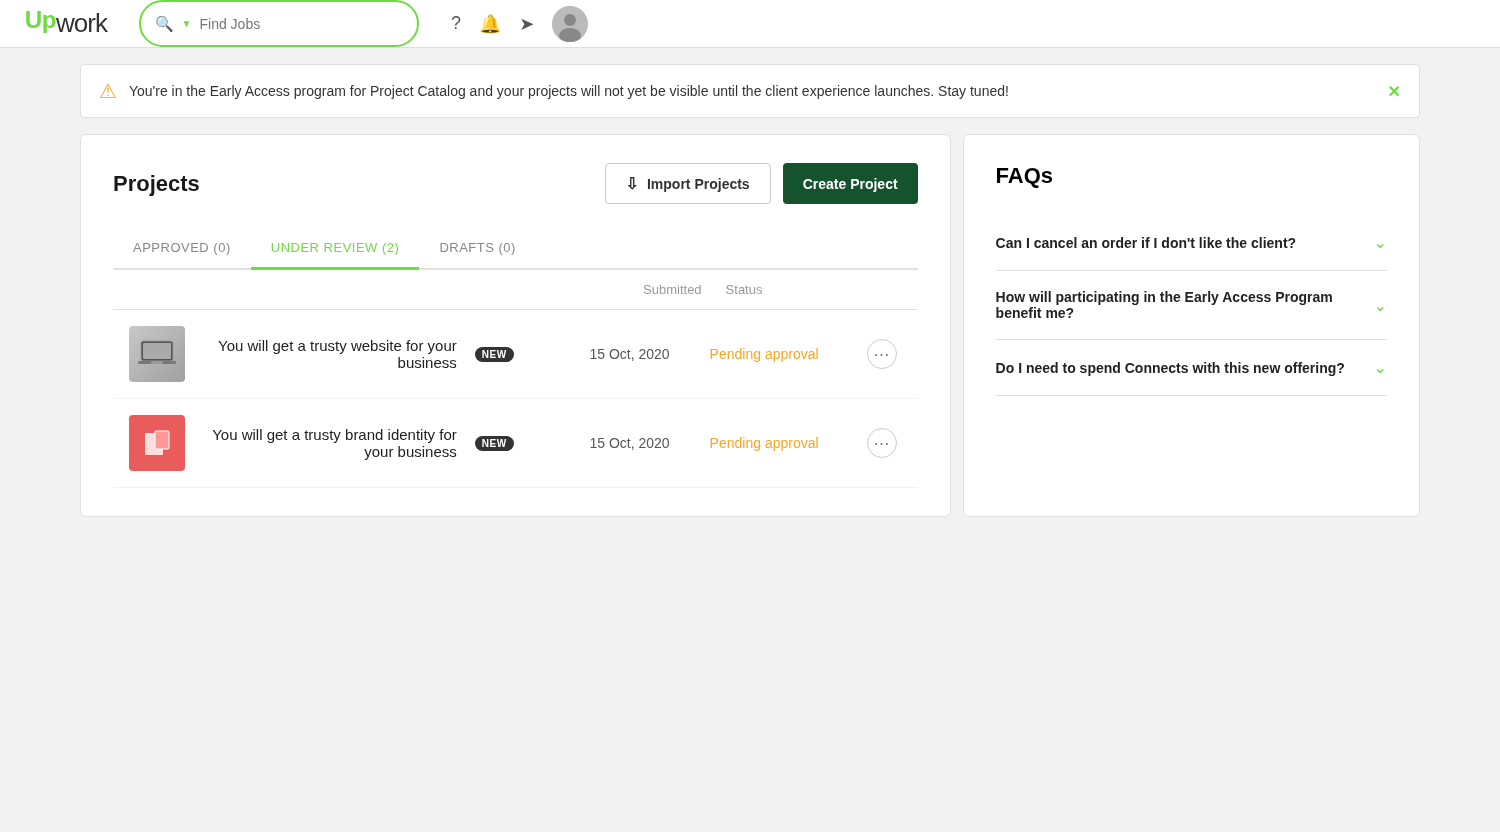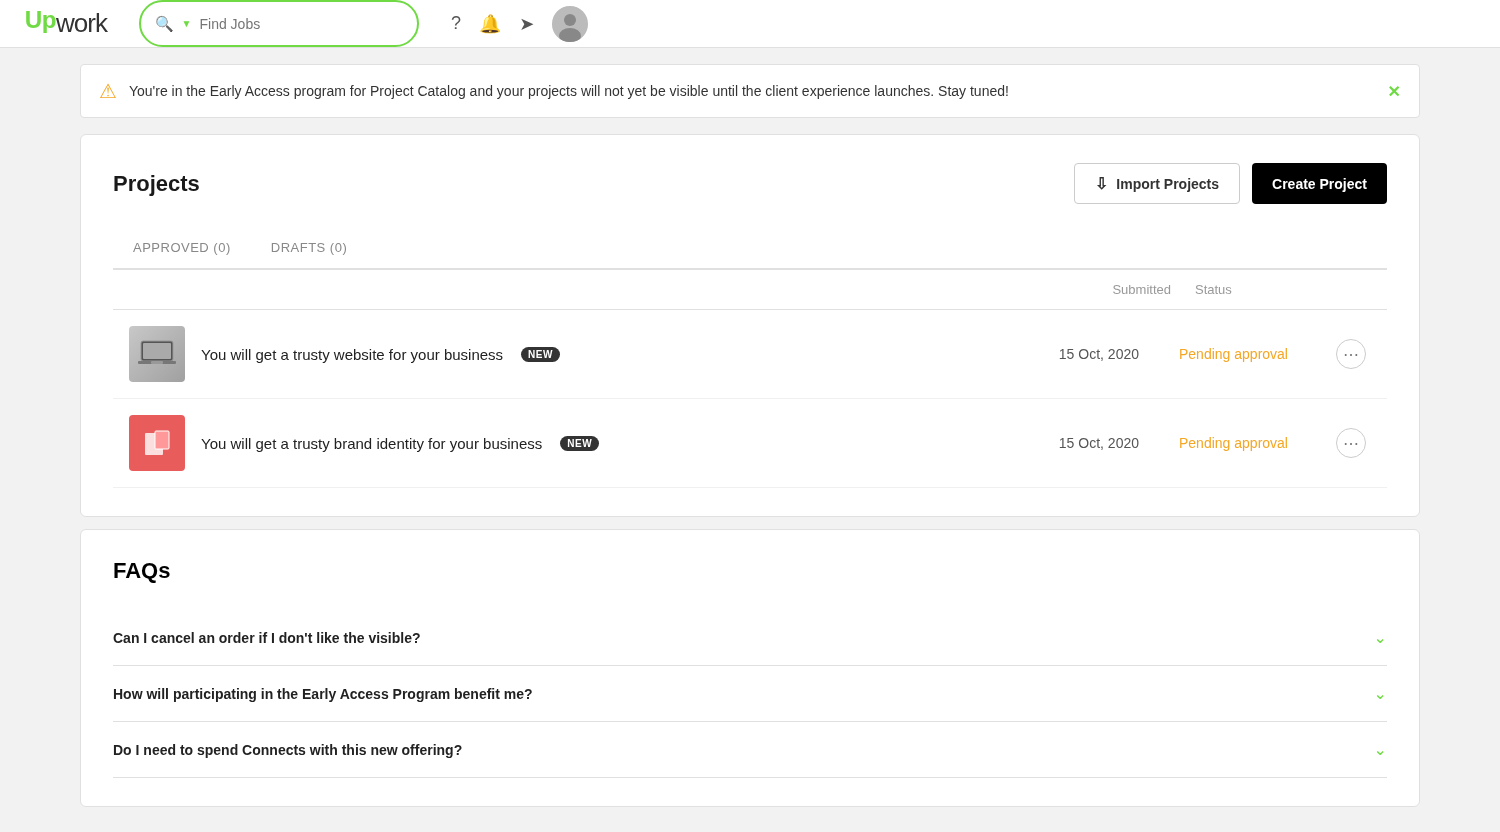--- a/index.html
+++ b/index.html
@@ -111,21 +111,21 @@
       cursor: pointer;
       color: #6fda44;
       font-size: 16px;
       font-weight: bold;
     }
 
     
     .main-content {
       margin: 0 80px;
       display: flex;
-      flex-direction: column;
+      flex-direction: row;
       gap: 12px;
     }
 
     
     .card {
       background: #fff;
       border-radius: 6px;
       border: 1px solid #e0e0e0;
       padding: 28px 32px;
     }
@@ -154,21 +154,21 @@
       cursor: pointer;
       font-size: 14px;
       font-weight: 600;
       color: #333;
       display: flex;
       align-items: center;
       gap: 8px;
     }
     .btn-create {
       border: none;
-      background: #000000;
+      background: #14532d;
       color: #fff;
       border-radius: 4px;
       padding: 10px 20px;
       cursor: pointer;
       font-size: 14px;
       font-weight: 600;
     }
 
     
     .tabs {
@@ -368,20 +368,21 @@
         <button class="btn-import">
           <span style="font-size:16px;">⇩</span>
           <span>Import Projects</span>
         </button>
         <button class="btn-create">Create Project</button>
       </div>
     </div>
 
     <div class="tabs">
       <div class="tab">APPROVED (0)</div>
+      <div class="tab active">UNDER REVIEW (2)</div>
       <div class="tab">DRAFTS (0)</div>
     </div>
 
     <div class="table-header">
       <div class="table-header-spacer"></div>
       <div class="table-header-submitted">Submitted</div>
       <div class="table-header-status">Status</div>
       <div class="table-header-actions"></div>
     </div>
 
@@ -421,21 +422,21 @@
       <div class="project-actions">
         <button class="more-btn">⋯</button>
       </div>
     </div>
   </div>
 
   <div class="card">
     <h2 class="faqs-title">FAQs</h2>
 
     <div class="faq-item">
-      <span class="faq-question">Can I cancel an order if I don't like the visible?</span>
+      <span class="faq-question">Can I cancel an order if I don't like the client?</span>
       <span class="faq-chevron">⌄</span>
     </div>
     <div class="faq-item">
       <span class="faq-question">How will participating in the Early Access Program benefit me?</span>
       <span class="faq-chevron">⌄</span>
     </div>
     <div class="faq-item">
       <span class="faq-question">Do I need to spend Connects with this new offering?</span>
       <span class="faq-chevron">⌄</span>
     </div>

